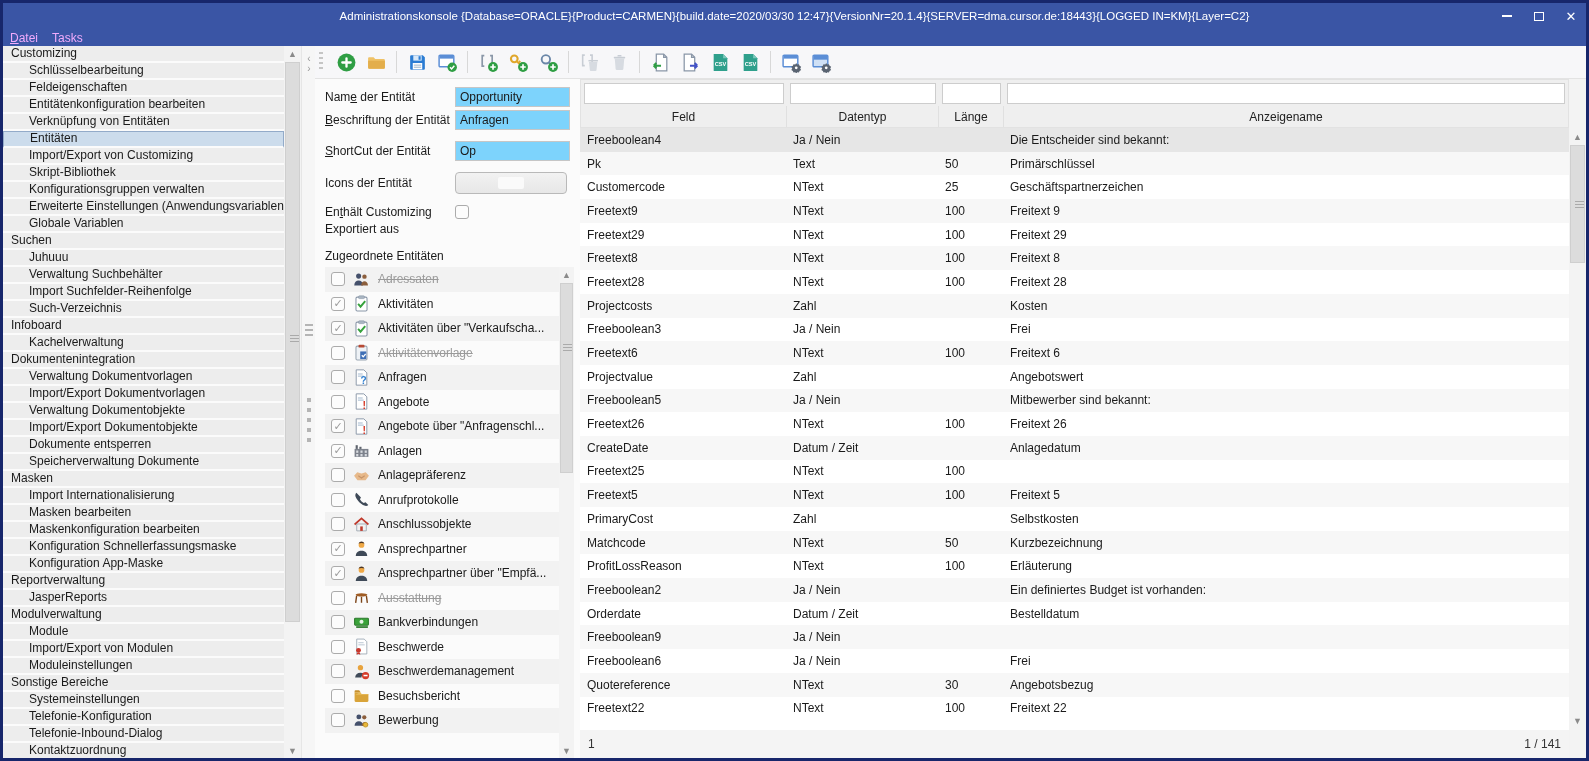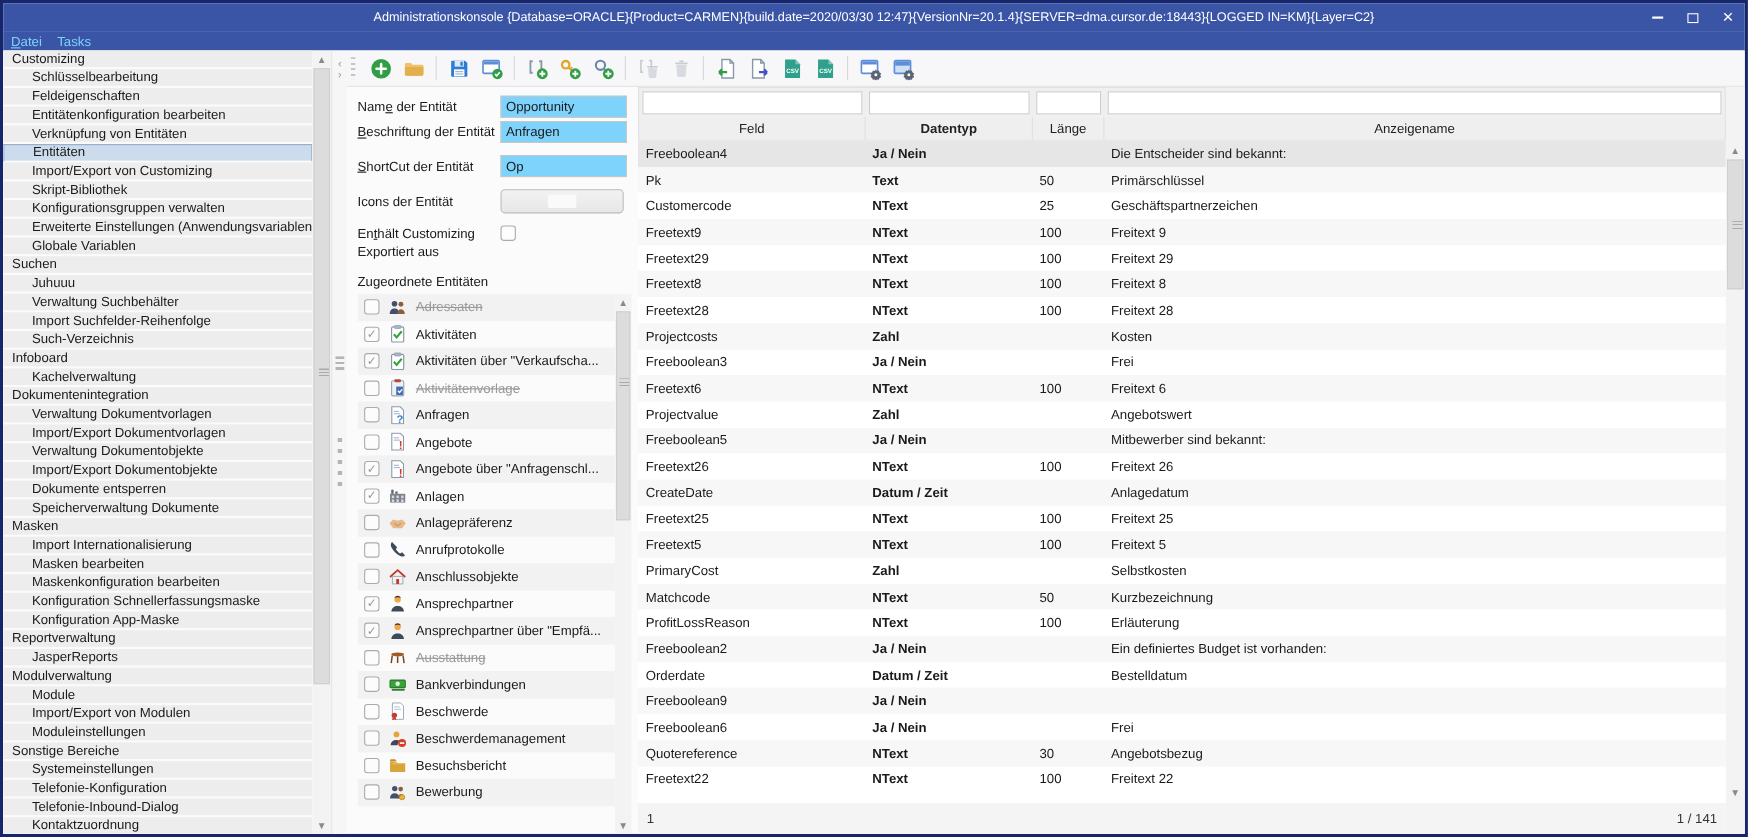--- a/index.html
+++ b/index.html
@@ -9,21 +9,21 @@
 
   
   .titlebar { height:26px; background:#3a55a5; color:#fff; display:flex; align-items:center; position:relative; flex:0 0 auto; }
   .title-text { flex:1; text-align:center; font-size:11.5px; white-space:nowrap; overflow:hidden; }
   .win-controls { position:absolute; right:6px; top:0; height:26px; display:flex; align-items:center; gap:14px; }
   .win-btn { color:#fff; width:18px; height:18px; display:flex; align-items:center; justify-content:center; font-size:13px; cursor:default; }
   .win-btn .maxbox { width:10px; height:9px; border:1.5px solid #fff; display:block; }
   .win-btn .minbar { width:10px; height:2px; background:#fff; display:block; }
 
   
-  .menubar { height:17px; background:#3a55a5; color:#7dd3fc; display:flex; align-items:center; padding-left:7px; gap:14px; flex:0 0 auto; }
+  .menubar { height:17px; background:#3a55a5; color:#f0abfc; display:flex; align-items:center; padding-left:7px; gap:14px; flex:0 0 auto; }
   .menu-item { font-size:12px; }
 
   
   .content { flex:1; display:flex; min-height:0; background:#fbfbfb; }
 
   
   .sidebar { width:281px; background:#fbfbfb; overflow:hidden; }
   .side-row { height:17px; line-height:15px; background:#ededed; border-bottom:2px solid #fbfbfb; padding-left:8px; white-space:nowrap; overflow:hidden; cursor:default; }
   .side-row.lvl1 { padding-left:26px; }
   .side-row.selected { background:#ccdcec; border:1px solid #93abc9; border-bottom:2px solid #fbfbfb; line-height:13px; }
@@ -72,21 +72,21 @@
   .tablepane { flex:1; display:flex; flex-direction:column; min-width:0; background:#fbfbfb; }
   .tbl-top { display:flex; flex:0 0 auto; }
   .tbl-grid { flex:1; display:flex; flex-direction:column; min-width:0; }
   .filter-row { display:flex; background:#efefef; border:1px solid #e2e2e2; border-bottom:none; height:27px; align-items:center; }
   .filter-cell { padding:2px 3px; height:100%; display:flex; align-items:center; }
   .filter-cell input { width:100%; height:21px; border:1px solid #cdcdcd; background:#fff; font:inherit; padding:0 3px; }
   .header-row { display:flex; background:#efefef; border:1px solid #e2e2e2; border-top:none; height:22px; align-items:center; color:#222; }
   .header-cell { text-align:center; overflow:hidden; white-space:nowrap; border-right:1px solid #e0e0e0; height:100%; display:flex; align-items:center; justify-content:center; }
   .header-cell:last-child { border-right:none; }
   .c0 { width:206px; flex:0 0 auto; }
-  .c1 { width:152px; flex:0 0 auto;font-weight:bold; }
+  .c1 { width:152px; flex:0 0 auto; }
   .c2 { width:65px;  flex:0 0 auto; }
   .c3 { flex:1; min-width:0; }
   .rows { flex:1; overflow:hidden; background:#fff; }
   .trow { display:flex; height:23.7px; align-items:center; }
   .trow:nth-child(even) { background:#f7f7f7; }
   .trow.selected { background:#e6e6e6; }
   .tcell { white-space:nowrap; overflow:hidden; padding-left:7px; }
   .statusbar { height:28px; flex:0 0 auto; background:#f4f4f4; display:flex; align-items:center; justify-content:space-between; padding:0 8px; color:#333; }
 
   .icon svg { width:100%; height:100%; display:block; }
@@ -698,21 +698,20 @@
                   <div class="trow">
                     <span class="tcell c0">CreateDate</span>
                     <span class="tcell c1">Datum / Zeit</span>
                     <span class="tcell c2"></span>
                     <span class="tcell c3">Anlagedatum</span>
                   </div>
                   <div class="trow">
                     <span class="tcell c0">Freetext25</span>
                     <span class="tcell c1">NText</span>
                     <span class="tcell c2">100</span>
-                    <span class="tcell c3">Freitext 25</span>
                   </div>
                   <div class="trow">
                     <span class="tcell c0">Freetext5</span>
                     <span class="tcell c1">NText</span>
                     <span class="tcell c2">100</span>
                     <span class="tcell c3">Freitext 5</span>
                   </div>
                   <div class="trow">
                     <span class="tcell c0">PrimaryCost</span>
                     <span class="tcell c1">Zahl</span>

